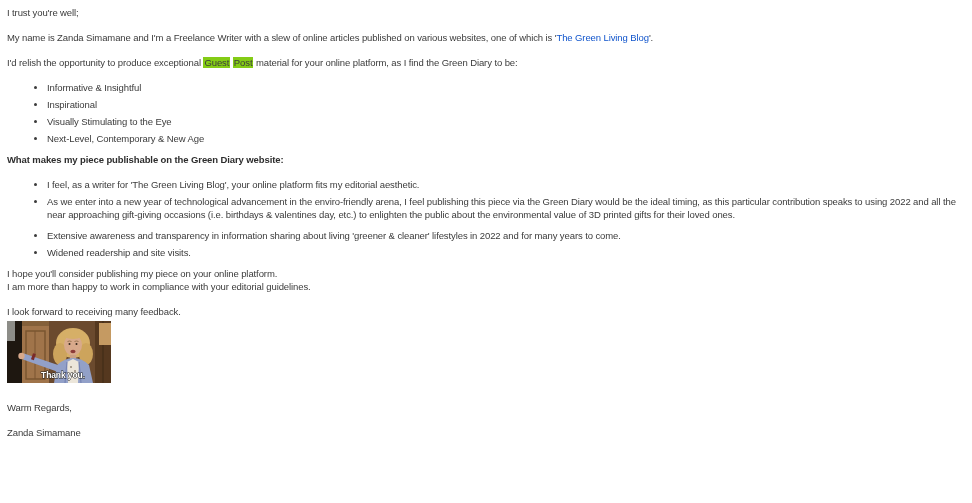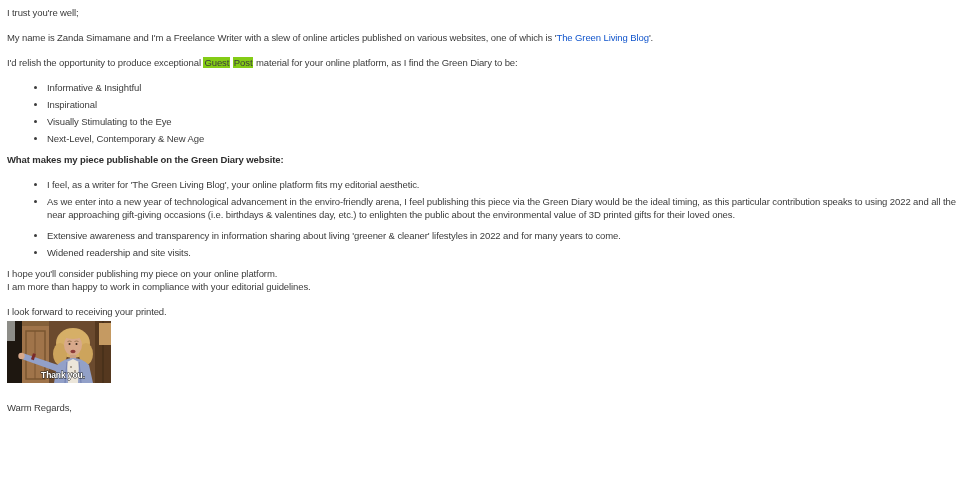--- a/index.html
+++ b/index.html
@@ -48,21 +48,21 @@
 
 
   <ul>
     <li>Extensive awareness and transparency in information sharing about living 'greener &amp; cleaner' lifestyles in 2022 and for many years to come.</li>
     <li>Widened readership and site visits.</li>
   </ul>
 
   <p><span>I hope you'll consider publishing my piece on your online platform.</span><br><span>I am more than happy to work in compliance with your editorial guidelines.</span></p>
 
 
-  <p class="tight">I look forward to receiving your printed.</p>
+  <p class="tight">I look forward to receiving many feedback.</p>
 
   <div class="gif">
     <svg width="116" height="62" viewBox="0 0 116 62" xmlns="http://www.w3.org/2000/svg">
 
       <rect x="0" y="0" width="116" height="62" fill="#6b4a2e"></rect>
       <rect x="88" y="0" width="28" height="62" fill="#55381f"></rect>
       <line x1="96" y1="0" x2="96" y2="62" stroke="#3f2a17" stroke-width="1"></line>
       <line x1="105" y1="0" x2="105" y2="62" stroke="#3f2a17" stroke-width="1"></line>
       <rect x="92" y="2" width="21" height="22" fill="#c59a62"></rect>
 
@@ -101,14 +101,15 @@
       <path d="M54,45 L17,32.5 L16,38.5 L54,52 Z" fill="#92a0c8"></path>
       <circle cx="14.5" cy="35" r="3.2" fill="#d8a98b"></circle>
       <rect x="25" y="32.5" width="3" height="6.5" fill="#7a2a2a" transform="rotate(18 26.5 35.5)"></rect>
 
       <text x="56" y="57" text-anchor="middle" font-family="Liberation Sans, DejaVu Sans, sans-serif" font-size="8.5" font-weight="bold" fill="#ffffff" stroke="#1a1a1a" stroke-width="0.9" paint-order="stroke">Thank you.</text>
     </svg>
   </div>
 
   <p>Warm Regards,</p>
 
+  <p>Zanda Simamane</p>
 
 </div>
 
 </body></html>

